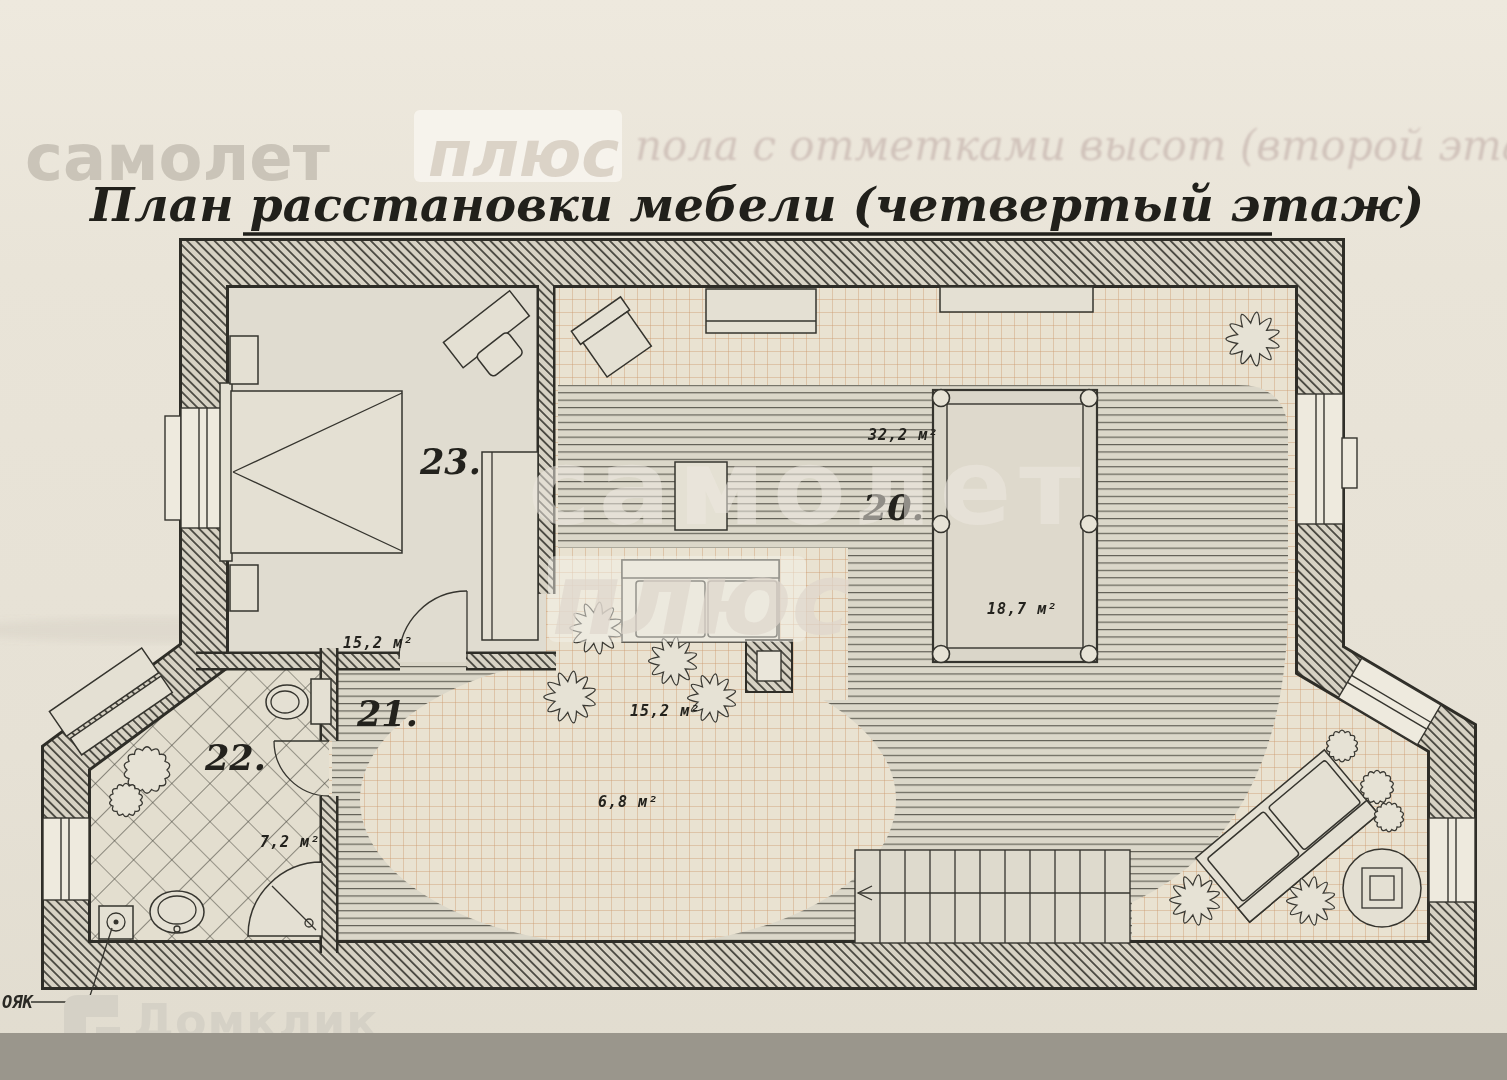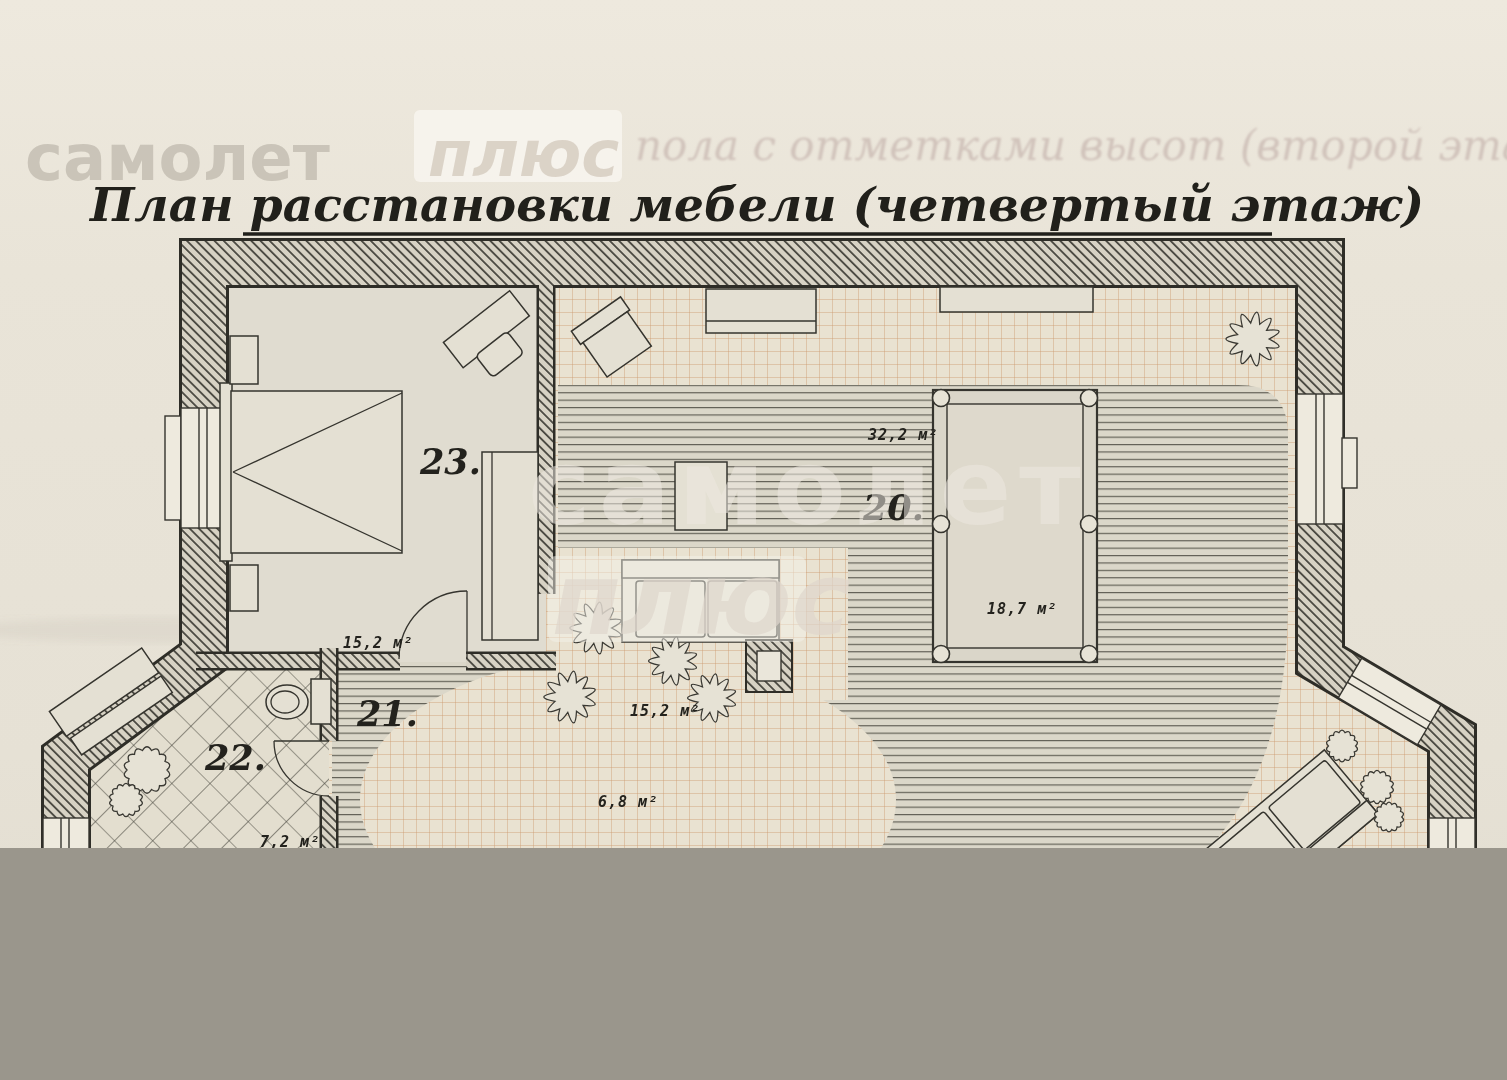--- a/index.html
+++ b/index.html
@@ -1,16 +1,16 @@
 <!DOCTYPE html>
 <html><head>
 <meta charset="utf-8">
 <style>
   html,body{margin:0;padding:0;background:#9a968c;}
-  #page{position:relative;width:1507px;height:848px;overflow:hidden;
+  #page{position:relative;width:1507px;height:1033px;overflow:hidden;
         font-family:"DejaVu Sans",sans-serif;}
   svg{display:block;}
   .rn{font:italic 700 35px "DejaVu Serif",serif;fill:#23221d;}
   .ar{font:italic 700 15px "DejaVu Sans Mono",monospace;fill:#23221d;letter-spacing:1px;}
   .title-txt{font:italic 700 47px "DejaVu Serif",serif;fill:#21201b;}
   .wm-sans{font:700 64px "DejaVu Sans",sans-serif;}
   .wm-center{font:700 106px "DejaVu Sans",sans-serif;letter-spacing:8px;}
   .wm-plus{font:italic 700 64px "DejaVu Sans",sans-serif;}
   .wm-plus-center{font:italic 700 100px "DejaVu Sans",sans-serif;}
   .wm-show{font:italic 400 42px "DejaVu Serif",serif;}

